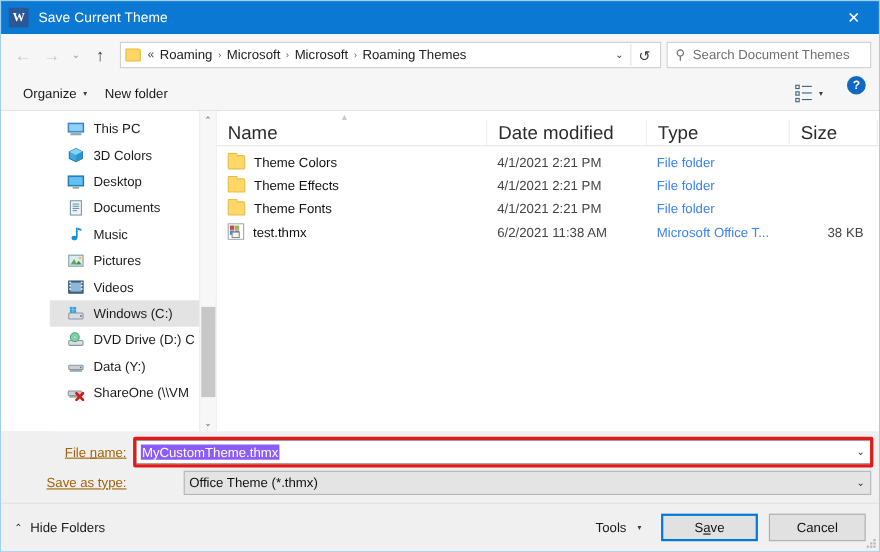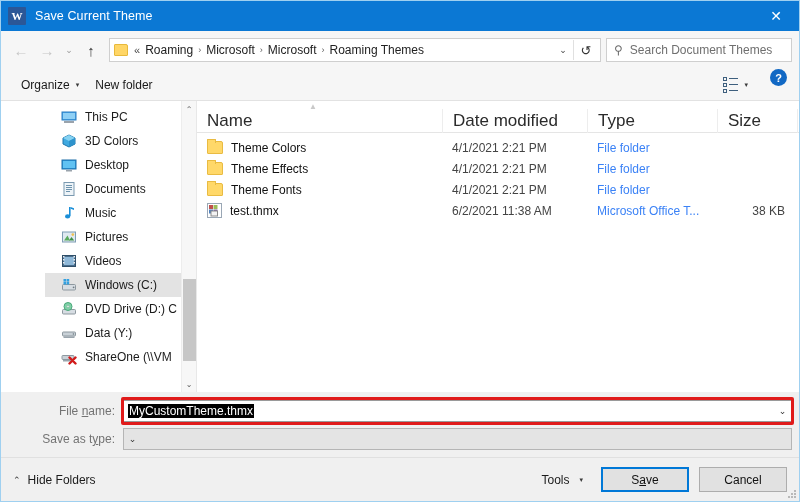--- a/index.html
+++ b/index.html
@@ -192,39 +192,39 @@
     width: 15px; height: 15px; flex: 0 0 15px; position: relative;
     background: #ffffff; border: 1px solid #9aa7b5;
   }
 
   
   .formarea {
     background: #f0f0f0; padding: 8px 7px 7px 7px;
     flex: 0 0 auto;
   }
   .formrow { display: flex; align-items: center; height: 22px; }
-  .formrow + .formrow { margin-top: 6px; }
+  .formrow + .formrow { margin-top: 6px; gap: 44px; }
   .flabel {
     width: 115px; flex: 0 0 115px; text-align: right;
-    padding-right: 8px; font-size: 12px; color: #737373;
+    padding-right: 8px; font-size: 12px; color: #a16207; text-decoration: underline;
   }
   .flabel u { text-decoration: underline; }
 
   .fname-wrap { position: relative; flex: 1; height: 22px; }
   .redbox {
     position: absolute; left: -2px; top: -3px; right: -2px; bottom: -3px;
     border: 3px solid #e01b1b; border-radius: 2px; pointer-events: none;
   }
   .combo {
     height: 22px; background: #ffffff; border: 1px solid #9a9a9a;
     display: flex; align-items: center; width: 100%;
   }
   .combo.disabled { background: #e4e4e4; border-color: #b5b5b5; }
   .combo-text { flex: 1; font-size: 12px; color: #111; padding-left: 4px; overflow: hidden; white-space: nowrap; }
-  .combo-text .sel { background: #000000; color: #ffffff; padding: 1px 1px; }
+  .combo-text .sel { background: #8b5cf6; color: #ffffff; padding: 1px 1px; }
   .combo-arrow {
     width: 17px; display: flex; align-items: center; justify-content: center;
     font-size: 9px; color: #333;
   }
 
   
   .footer {
     height: 44px; background: #f0f0f0;
     border-top: 1px solid #e0e0e0;
     display: flex; align-items: center; padding: 0 12px;
@@ -535,20 +535,21 @@
         </div>
         <div class="redbox"></div>
       </div>
     </div>
     <div class="formrow">
       <div class="flabel">
         <span>Save as t</span><u>y</u><span>pe:</span>
       </div>
       <div class="fname-wrap">
         <div class="combo disabled">
+          <div class="combo-text">Office Theme (*.thmx)</div>
           <div class="combo-arrow">⌄</div>
         </div>
       </div>
     </div>
   </div>
 
   <div class="footer">
     <div class="hide-folders">
       <span class="hf-chevron">⌃</span>
       <span>Hide Folders</span>

